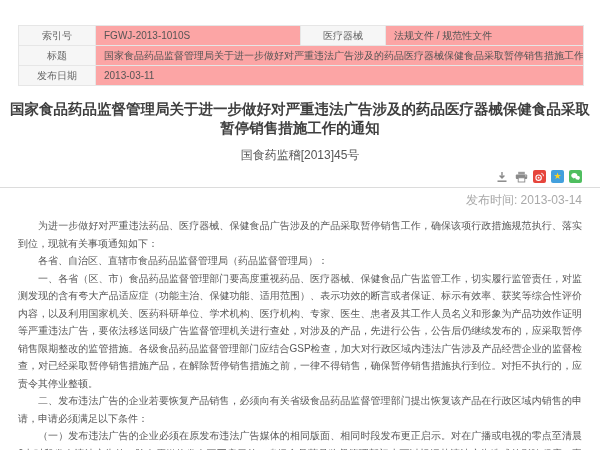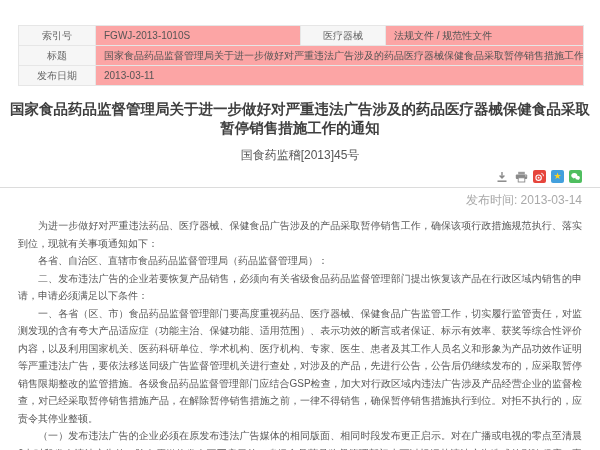--- a/index.html
+++ b/index.html
@@ -118,19 +118,19 @@
     </span>
   </div>
 
   <hr class="rule">
 
   <div class="publish-time">发布时间: 2013-03-14</div>
 
   <div class="article">
     <p>为进一步做好对严重违法药品、医疗器械、保健食品广告涉及的产品采取暂停销售工作，确保该项行政措施规范执行、落实到位，现就有关事项通知如下：</p>
     <p>各省、自治区、直辖市食品药品监督管理局（药品监督管理局）：</p>
+    <p>一、各省（区、市）食品药品监督管理部门要高度重视药品、医疗器械、保健食品广告监管工作，切实履行监管责任，对监测发现的含有夸大产品适应症（功能主治、保健功能、适用范围）、表示功效的断言或者保证、标示有效率、获奖等综合性评价内容，以及利用国家机关、医药科研单位、学术机构、医疗机构、专家、医生、患者及其工作人员名义和形象为产品功效作证明等严重违法广告，要依法移送同级广告监督管理机关进行查处，对涉及的产品，先进行公告，公告后仍继续发布的，应采取暂停销售限期整改的监管措施。各级食品药品监督管理部门应结合GSP检查，加大对行政区域内违法广告涉及产品经营企业的监督检查，对已经采取暂停销售措施产品，在解除暂停销售措施之前，一律不得销售，确保暂停销售措施执行到位。对拒不执行的，应责令其停业整顿。</p>
     <p>二、发布违法广告的企业若要恢复产品销售，必须向有关省级食品药品监督管理部门提出恢复该产品在行政区域内销售的申请，申请必须满足以下条件：</p>
-    <p>一、各省（区、市）食品药品监督管理部门要高度重视药品、医疗器械、保健食品广告监管工作，切实履行监管责任，对监测发现的含有夸大产品适应症（功能主治、保健功能、适用范围）、表示功效的断言或者保证、标示有效率、获奖等综合性评价内容，以及利用国家机关、医药科研单位、学术机构、医疗机构、专家、医生、患者及其工作人员名义和形象为产品功效作证明等严重违法广告，要依法移送同级广告监督管理机关进行查处，对涉及的产品，先进行公告，公告后仍继续发布的，应采取暂停销售限期整改的监管措施。各级食品药品监督管理部门应结合GSP检查，加大对行政区域内违法广告涉及产品经营企业的监督检查，对已经采取暂停销售措施产品，在解除暂停销售措施之前，一律不得销售，确保暂停销售措施执行到位。对拒不执行的，应责令其停业整顿。</p>
     <p>（一）发布违法广告的企业必须在原发布违法广告媒体的相同版面、相同时段发布更正启示。对在广播或电视的零点至清晨6点时段发布违法广告的，除在原媒体发布更正启示外，省级食品药品监督管理部门也可以根据其违法广告造成的影响程度，责成违法广告发布企业在指定的省级媒体上同时发布更正启示，更正启示在媒体连续刊播不得少于3天。</p>
 
   </div>
 
 </div>
 
 </body></html>

